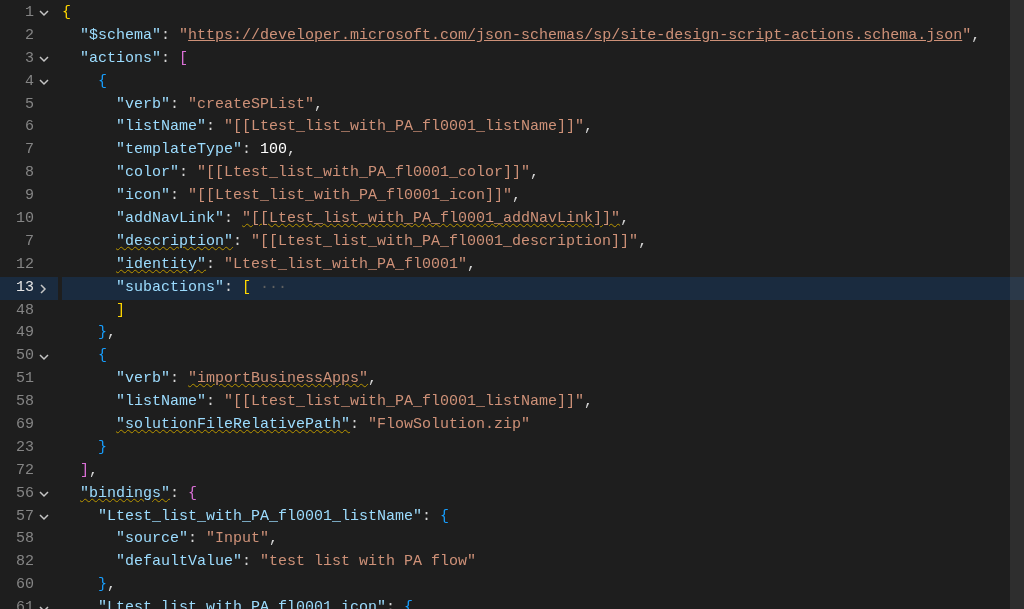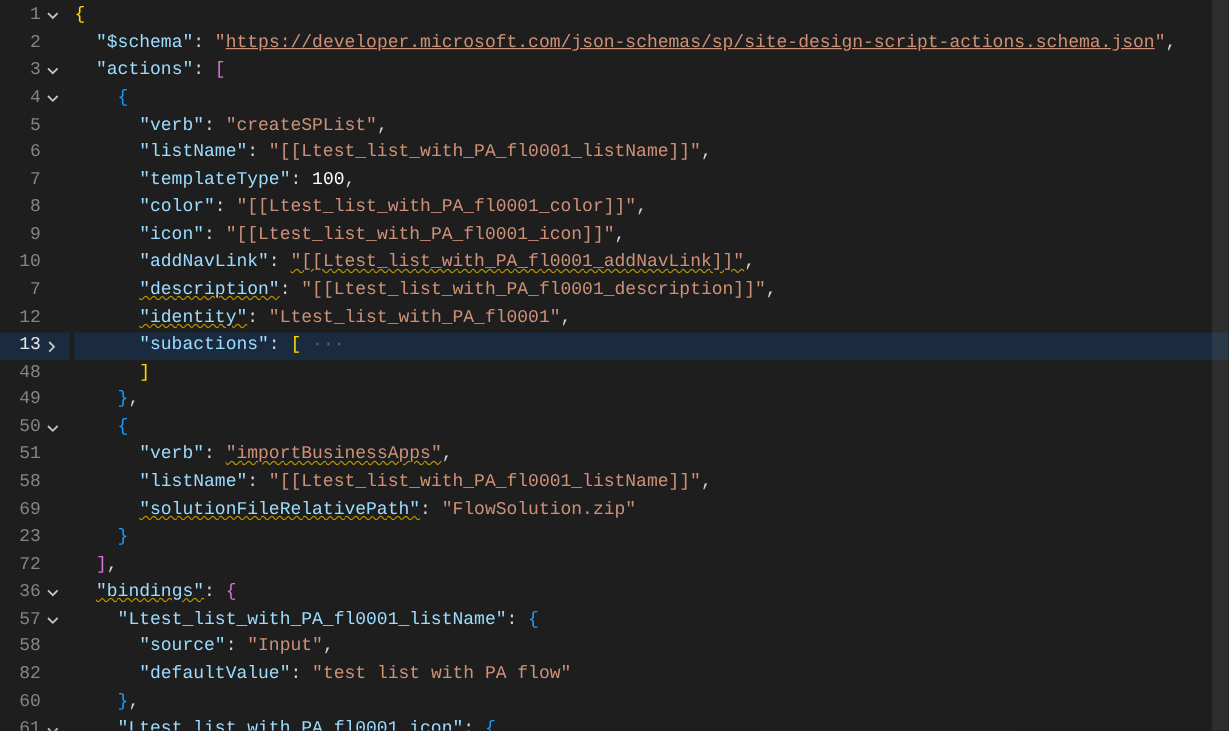--- a/index.html
+++ b/index.html
@@ -200,21 +200,21 @@
       </div>
       <div class="gutter-line">
         <span class="ln">23</span>
         <span class="fold"></span>
       </div>
       <div class="gutter-line">
         <span class="ln">72</span>
         <span class="fold"></span>
       </div>
       <div class="gutter-line">
-        <span class="ln">36</span>
+        <span class="ln">56</span>
         <span class="fold">
           <svg viewBox="0 0 12 12" fill="none" stroke="currentColor" stroke-width="1.5">
             <path d="M3 4l4 4 4-4"></path>
           </svg>
         </span>
       </div>
       <div class="gutter-line">
         <span class="ln">57</span>
         <span class="fold">
           <svg viewBox="0 0 12 12" fill="none" stroke="currentColor" stroke-width="1.5">

